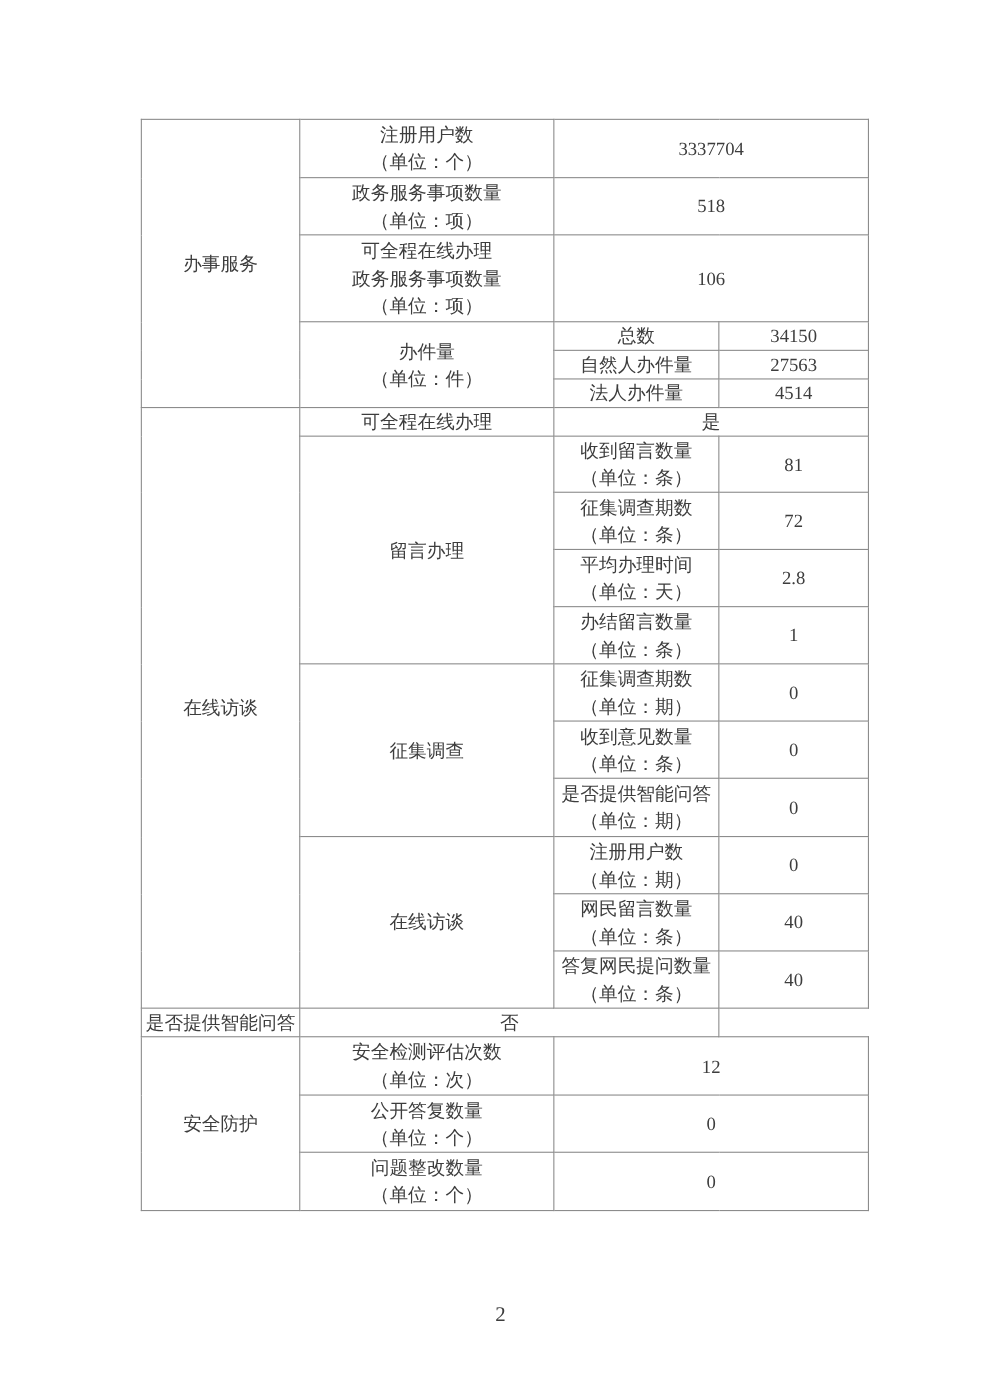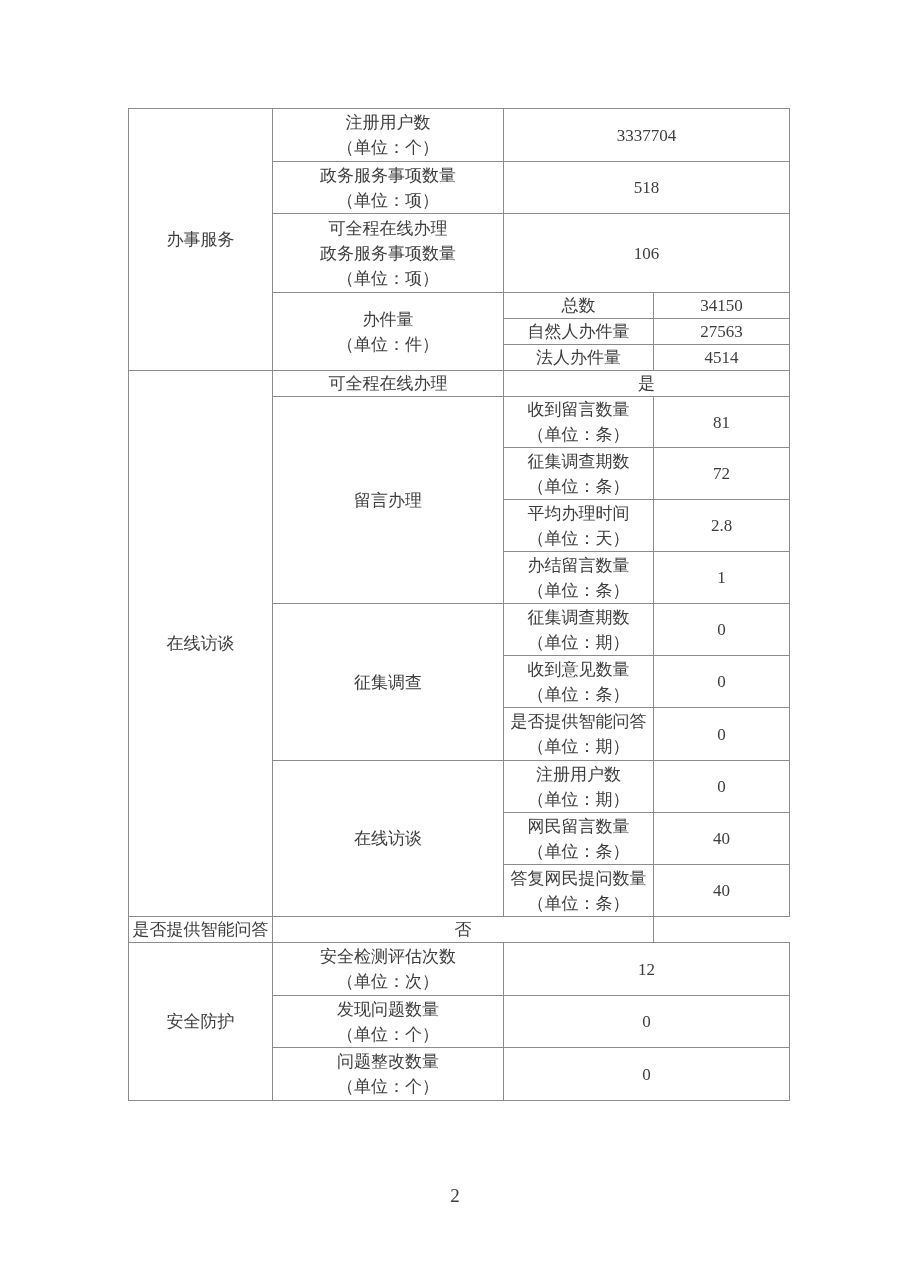--- a/index.html
+++ b/index.html
@@ -194,21 +194,21 @@
         <span>安全防护</span>
       </td>
       <td>
         <span class="ln">安全检测评估次数</span>
         <span class="ln">（单位：次）</span>
       </td>
       <td colspan="2">12</td>
     </tr>
     <tr class="h52">
       <td>
-        <span class="ln">发现问题数量</span>
+        <span class="ln">公开答复数量</span>
         <span class="ln">（单位：个）</span>
       </td>
       <td colspan="2">0</td>
     </tr>
     <tr class="h53">
       <td>
         <span class="ln">问题整改数量</span>
         <span class="ln">（单位：个）</span>
       </td>
       <td colspan="2">0</td>

